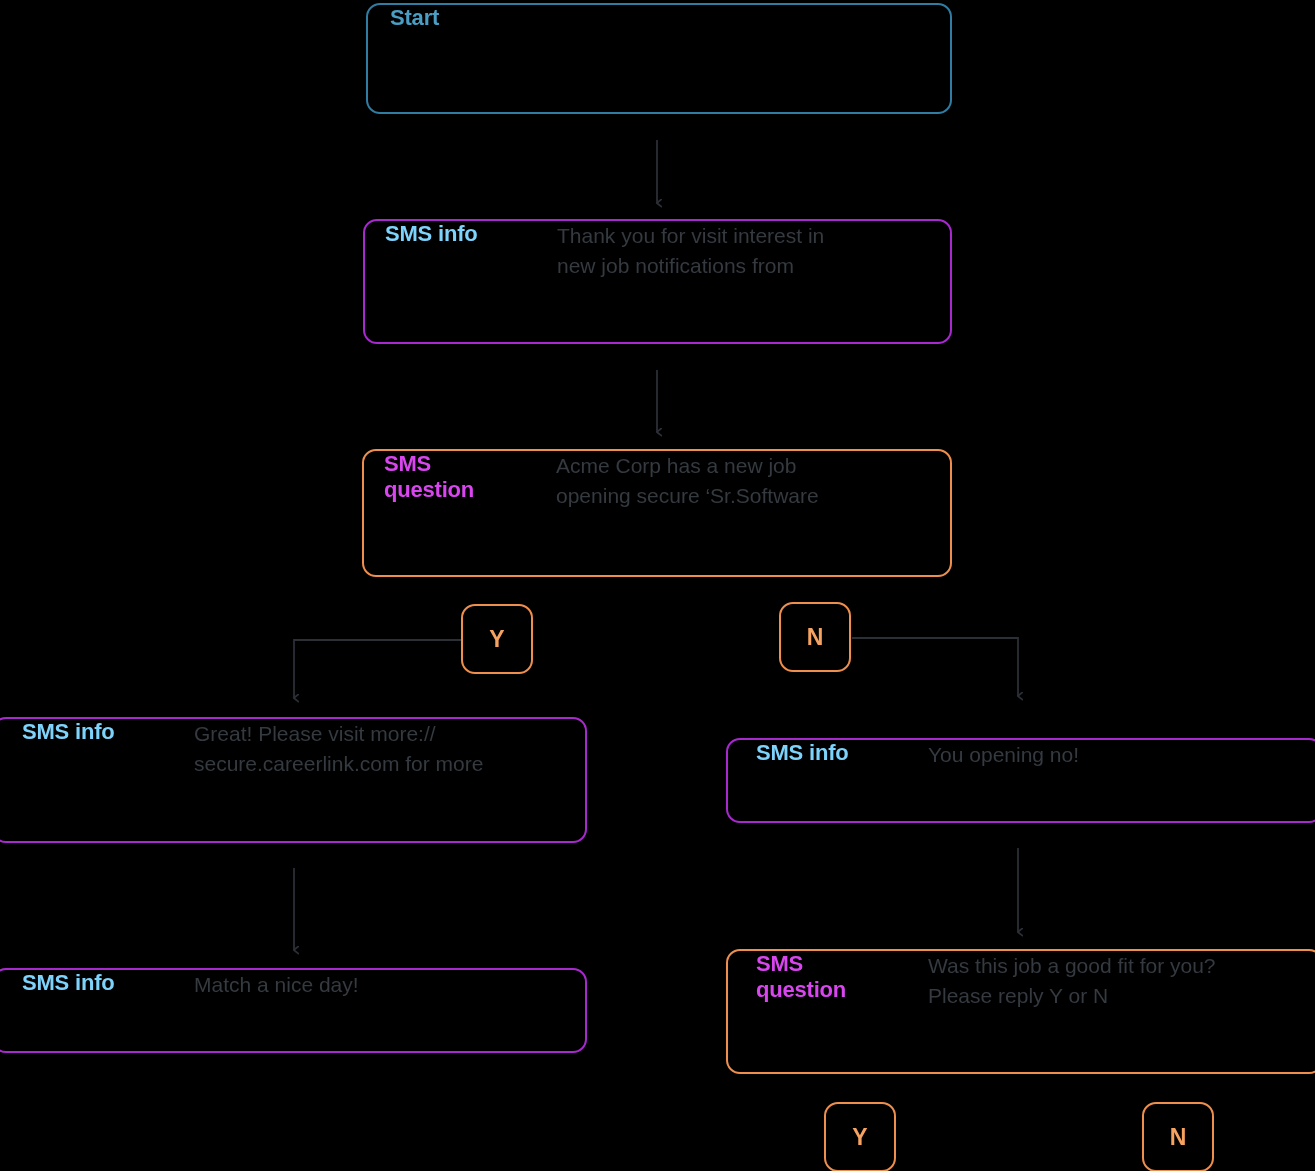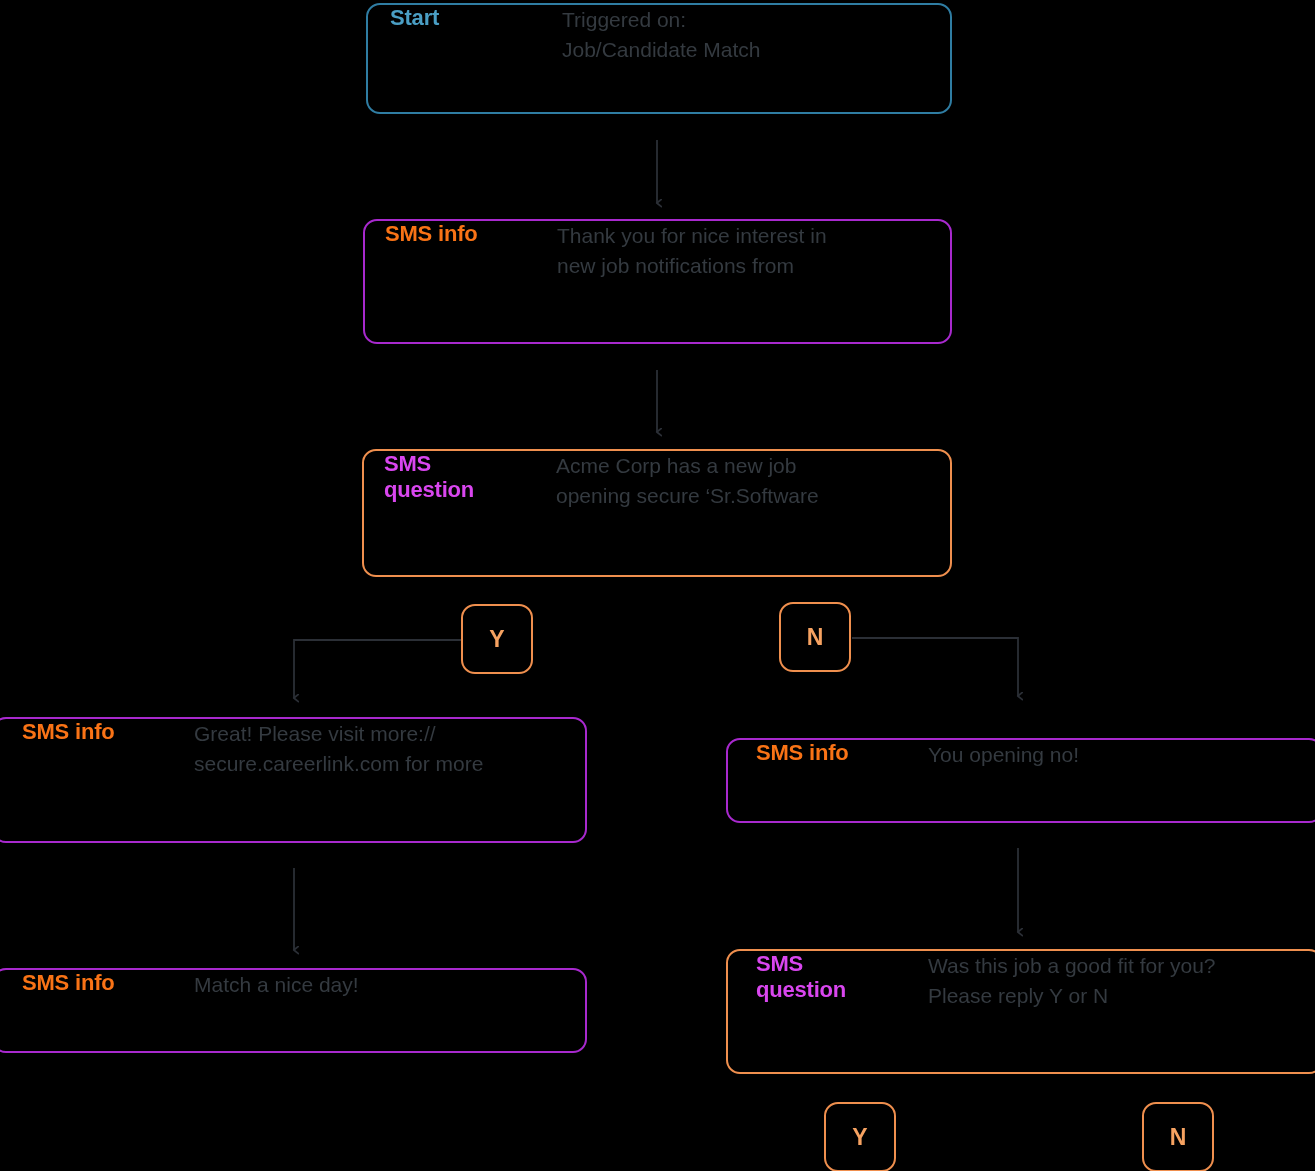--- a/index.html
+++ b/index.html
@@ -45,21 +45,21 @@
     font-size: 21px;
     line-height: 1.45;
     color: #343a40;
     white-space: pre-line;
     flex: 1 1 auto;
   }
 
   .node.kind-start   { border-color: #2f7da3; }
   .node.kind-start .label  { color: #4a9ec4; }
   .node.kind-info    { border-color: #a829ce; }
-  .node.kind-info .label   { color: #f97316; }
+  .node.kind-info .label   { color: #7dd3fc; }
   .node.kind-question{ border-color: #ef8f4e; }
   .node.kind-question .label { color: #d946ef; }
 
   
   .badge {
     position: absolute;
     box-sizing: border-box;
     border: 2px solid #ef8f4e;
     border-radius: 14px;
     color: #f6a261;
@@ -113,27 +113,25 @@
       <line x1="294" y1="868" x2="294" y2="950" stroke="#2b2f36" stroke-width="1.8" marker-end="url(#arrowhead)"></line>
     </g>
 
     <g>
       <line x1="1018" y1="848" x2="1018" y2="932" stroke="#2b2f36" stroke-width="1.8" marker-end="url(#arrowhead)"></line>
     </g>
   </svg>
 
   <div class="node kind-start" style="left:366px; top:3px; width:586px; height:111px; padding:0 26px 0 22px;">
     <div class="label" style="width:172px;">Start</div>
-    <div class="body" style="padding-right:10px;">Triggered on:
-Job/Candidate Match</div>
   </div>
 
   <div class="node kind-info" style="left:363px; top:219px; width:589px; height:125px; padding:0 26px 0 20px;">
     <div class="label" style="width:172px;">SMS info</div>
-    <div class="body">Thank you for nice interest in
+    <div class="body">Thank you for visit interest in
 new job notifications from</div>
   </div>
 
   <div class="node kind-question" style="left:362px; top:449px; width:590px; height:128px; padding:0 26px 0 20px;">
     <div class="label" style="width:172px;">SMS
 question</div>
     <div class="body">Acme Corp has a new job
 opening secure ‘Sr.Software</div>
   </div>
 

